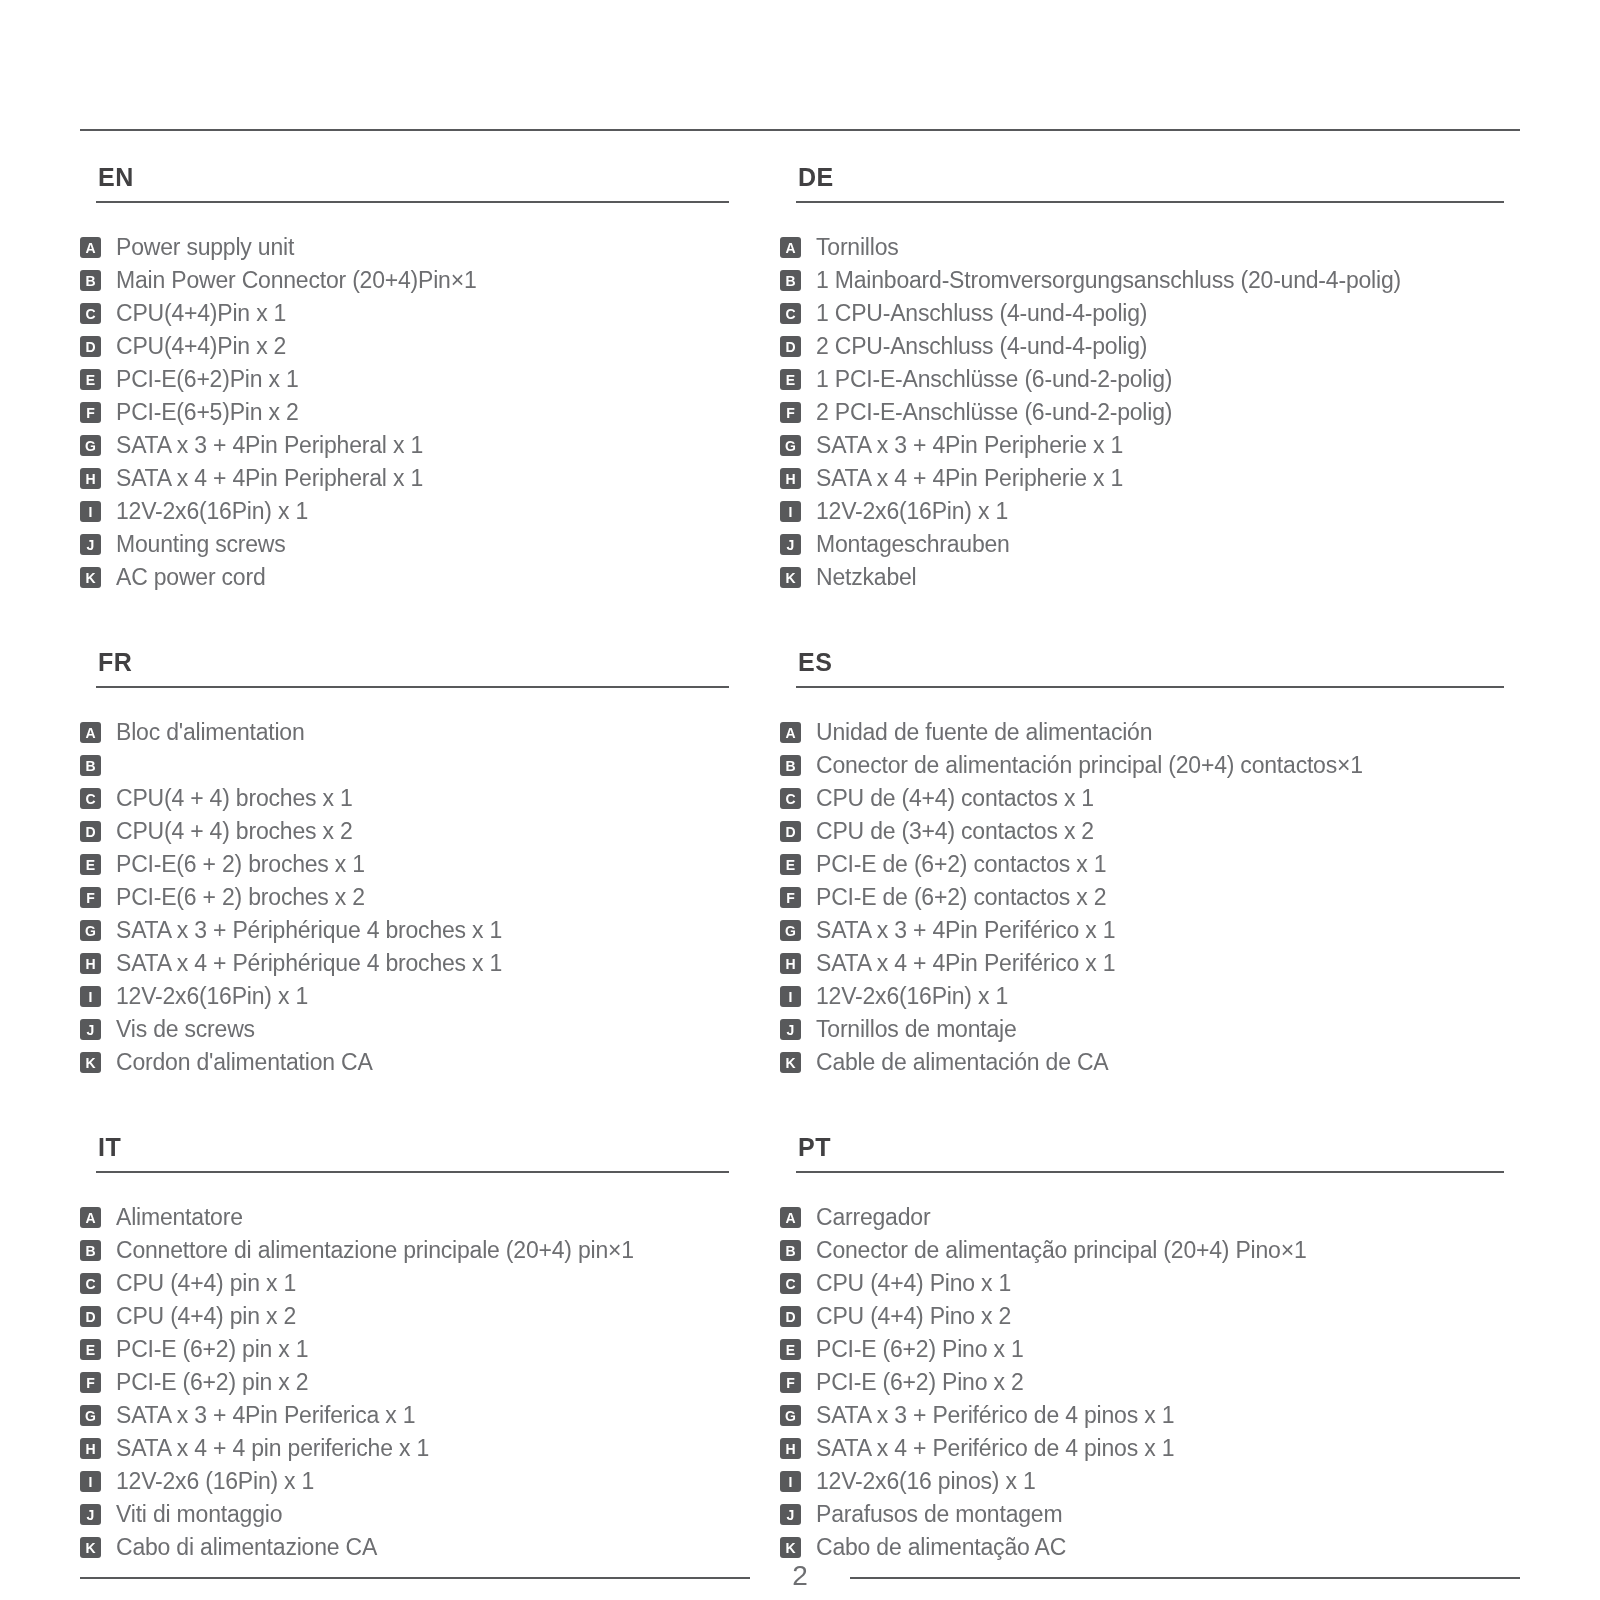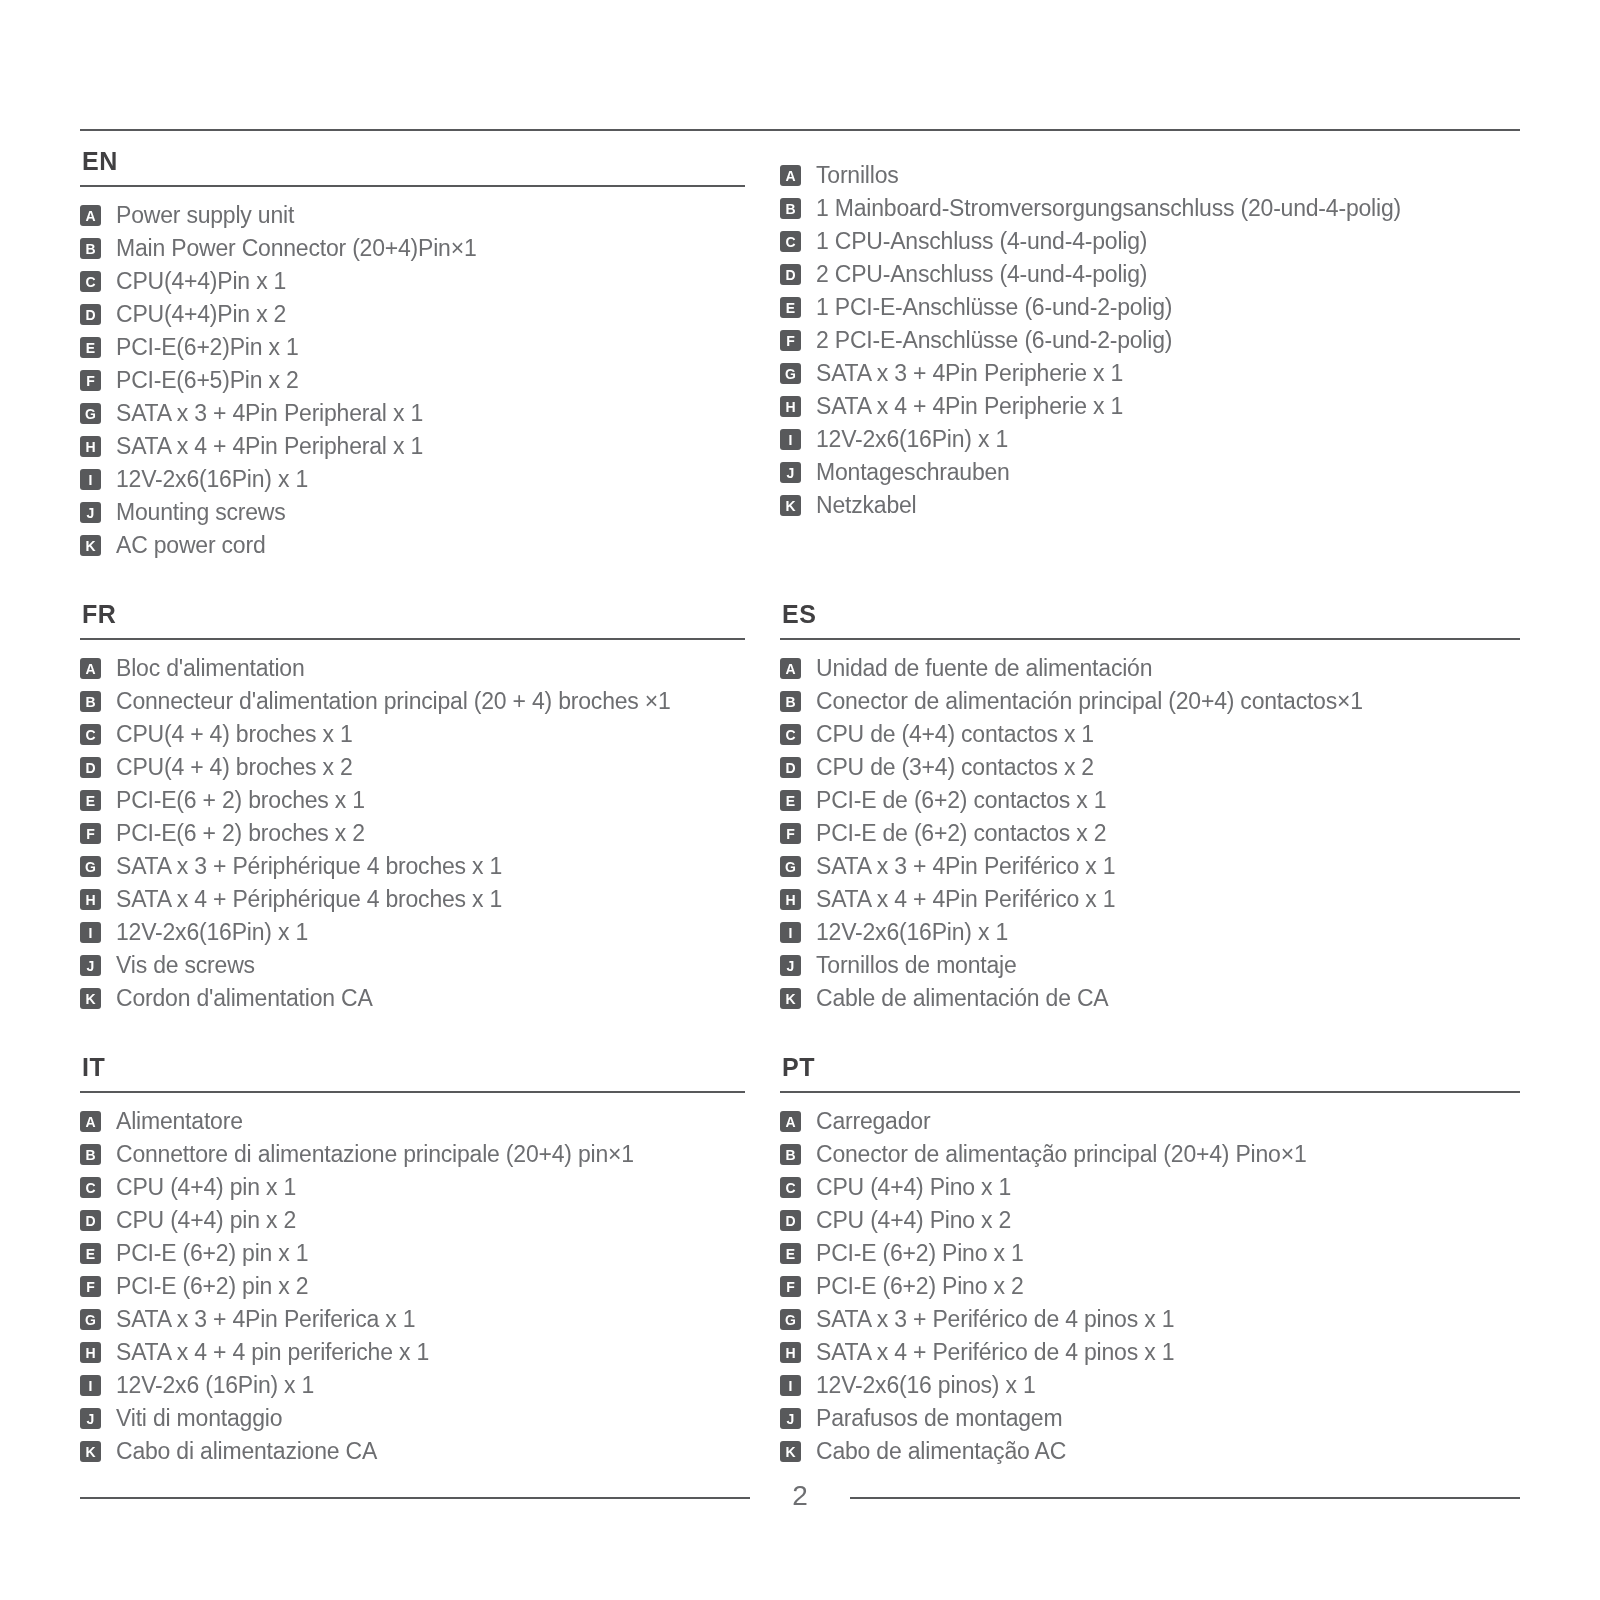--- a/index.html
+++ b/index.html
@@ -27,21 +27,21 @@
     margin-bottom: 16px;
   }
   .grid {
     display: grid;
     grid-template-columns: 665px 1fr;
     column-gap: 35px;
     row-gap: 38px;
     align-items: start;
   }
   .section-title {
-    margin: 0;
+    margin: 16px;
     font-size: 25px;
     line-height: 29px;
     font-weight: 700;
     color: #414042;
     letter-spacing: 0.5px;
     padding: 0 0 9px 2px;
     border-bottom: 2px solid #58595b;
   }
   .items {
     padding-top: 12px;
@@ -149,20 +149,21 @@
   </div>
 
   <div class="item">
     <span class="badge">K</span>
     <span class="label">AC power cord</span>
   </div>
 </div>
   </section>
 
   <section class="section">
+    <h2 class="section-title">DE</h2>
     <div class="items">
   <div class="item">
     <span class="badge">A</span>
     <span class="label">Tornillos</span>
   </div>
 
   <div class="item">
     <span class="badge">B</span>
     <span class="label">1 Mainboard-Stromversorgungsanschluss (20-und-4-polig)</span>
   </div>
@@ -217,21 +218,20 @@
   <section class="section">
     <h2 class="section-title">FR</h2>
     <div class="items">
   <div class="item">
     <span class="badge">A</span>
     <span class="label">Bloc d'alimentation</span>
   </div>
 
   <div class="item">
     <span class="badge">B</span>
-    <span class="label">Connecteur d'alimentation principal (20 + 4) broches ×1</span>
   </div>
 
   <div class="item">
     <span class="badge">C</span>
     <span class="label">CPU(4 + 4) broches x 1</span>
   </div>
 
   <div class="item">
     <span class="badge">D</span>
     <span class="label">CPU(4 + 4) broches x 2</span>

